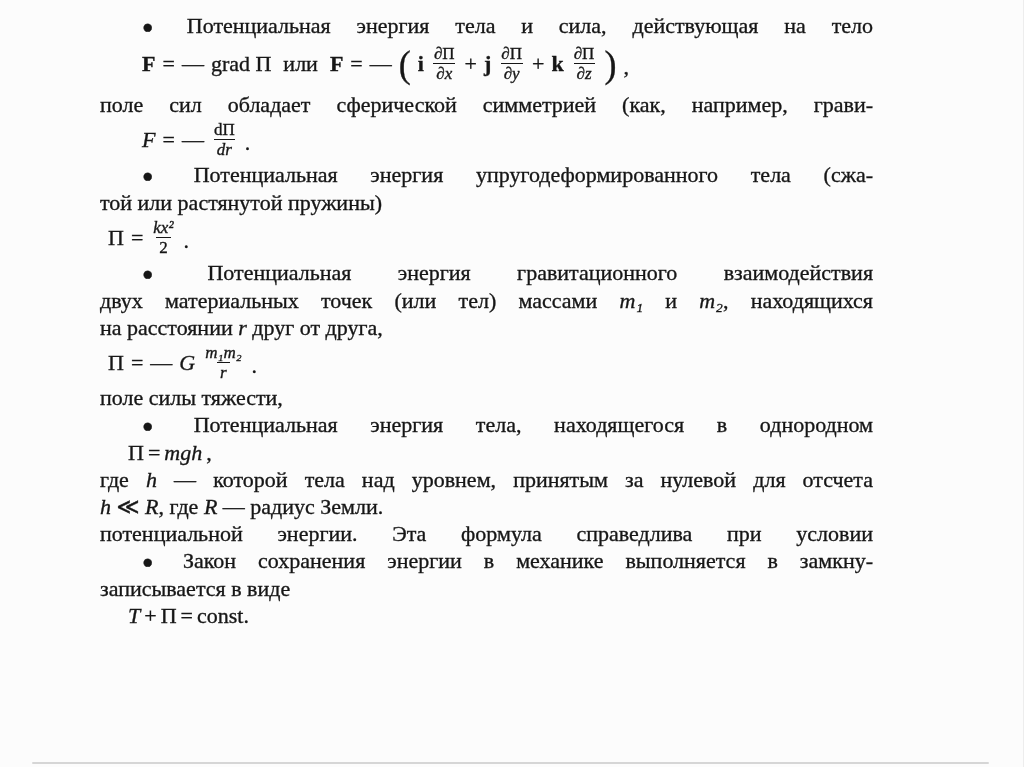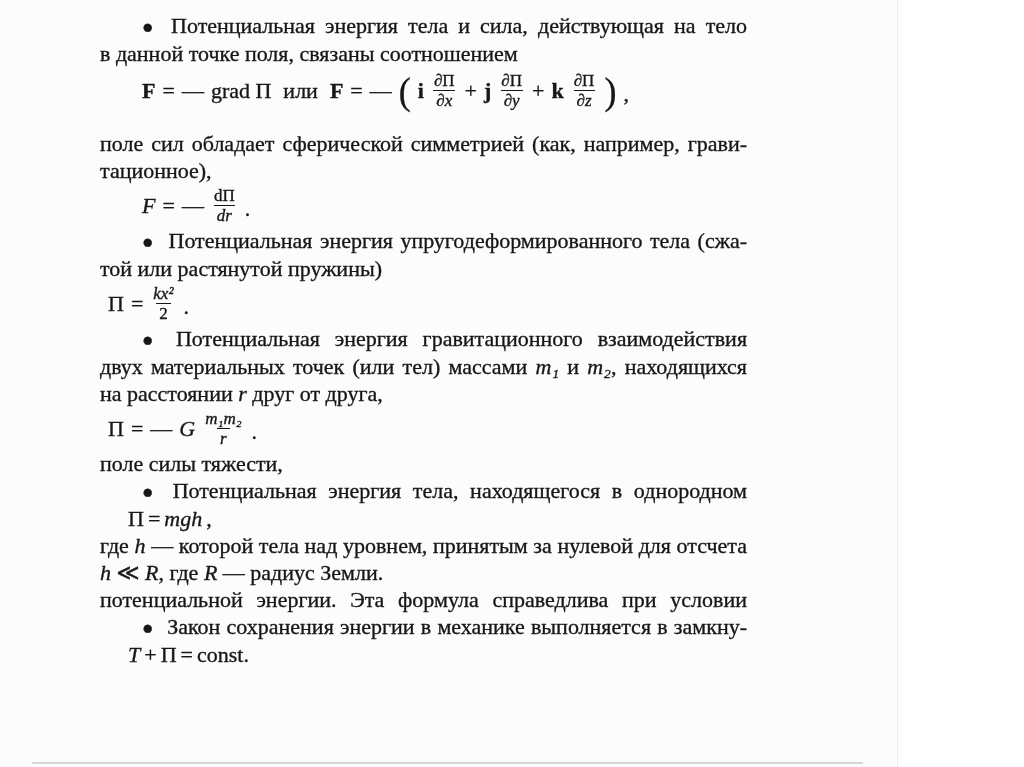--- a/index.html
+++ b/index.html
@@ -1,33 +1,33 @@
 <!DOCTYPE html>
 <html lang="ru"><head>
 <meta charset="utf-8">
 <style>
   html,body{margin:0;padding:0;background:#ffffff;}
   .page{
     position:relative;
-    width:898px;height:767px;
+    width:1024px;height:767px;
     background:#fcfcfc;
     overflow:hidden;
     font-family:"Liberation Serif", serif;
     font-size:22px;
     line-height:27px;
     color:#161616;
     -webkit-text-stroke:0.35px #1a1a1a;
     border-right:1px solid #ededed;
     box-sizing:border-box;
   }
   .doc{padding:12px 150px 0 100px;}
   .ln{min-height:27px;}
   .just{text-align:justify;text-align-last:justify;-moz-text-align-last:justify;}
   .indent{padding-left:42px;}
-  .gap-top{margin-top:20px;}
+  .gap-top{margin-top:8px;}
   .bullet{margin-right:13px;font-size:19px;}
   .i{font-style:italic;}
   .b{font-weight:bold;}
   .ind-sm{padding-left:28px;}
   .formula{display:flex;align-items:center;gap:7px;margin:2px 0;}
   .formula.f-main{margin:4px 0 4px 42px;}
   .formula.f-dr{margin-left:42px;}
   .formula.f-spring{margin-left:8px;}
   .formula.f-grav{margin-left:8px;}
   .frac{display:inline-flex;flex-direction:column;align-items:center;text-align:center;}
@@ -43,23 +43,20 @@
   }
 </style>
 </head>
 <body>
 
 <div class="page">
   <div class="doc">
 
     <div class="ln just indent">
       <span class="bullet">●</span><span>Потенциальная энергия тела и сила, действующая на тело</span>
-    </div>
-    <div class="ln">
-      <span>в данной точке поля, связаны соотношением</span>
     </div>
 
     <div class="formula f-main">
       <span class="b">F</span>
       <span>=</span>
       <span>—</span>
       <span>grad П</span>
       <span class="sp-or">или</span>
       <span class="b">F</span>
       <span>=</span>
@@ -81,23 +78,20 @@
       <span class="frac">
         <span class="num">∂П</span>
         <span class="den i">∂z</span>
       </span>
       <span class="bigp">)</span>
       <span class="low">,</span>
     </div>
 
     <div class="ln just gap-top">
       <span>поле сил обладает сферической симметрией (как, например, грави-</span>
-    </div>
-    <div class="ln">
-      <span>тационное),</span>
     </div>
 
     <div class="formula f-dr">
       <span class="i">F</span>
       <span>=</span>
       <span>—</span>
       <span class="frac">
         <span class="num">dП</span>
         <span class="den i">dr</span>
       </span>
@@ -163,20 +157,23 @@
     <div class="ln">
       <span class="i">h</span><span> ≪ </span><span class="i">R</span><span>, где </span><span class="i">R</span><span> — радиус Земли.</span>
     </div>
     <div class="ln just">
       <span>потенциальной энергии. Эта формула справедлива при условии</span>
     </div>
 
     <div class="ln just indent">
       <span class="bullet">●</span><span>Закон сохранения энергии в механике выполняется в замкну-</span>
     </div>
+    <div class="ln">
+      <span>записывается в виде</span>
+    </div>
     <div class="ln ind-sm">
       <span class="inline-f">
         <span class="i">T</span>
         <span>+</span>
         <span>П</span>
         <span>=</span>
         <span>const.</span>
       </span>
     </div>
 

